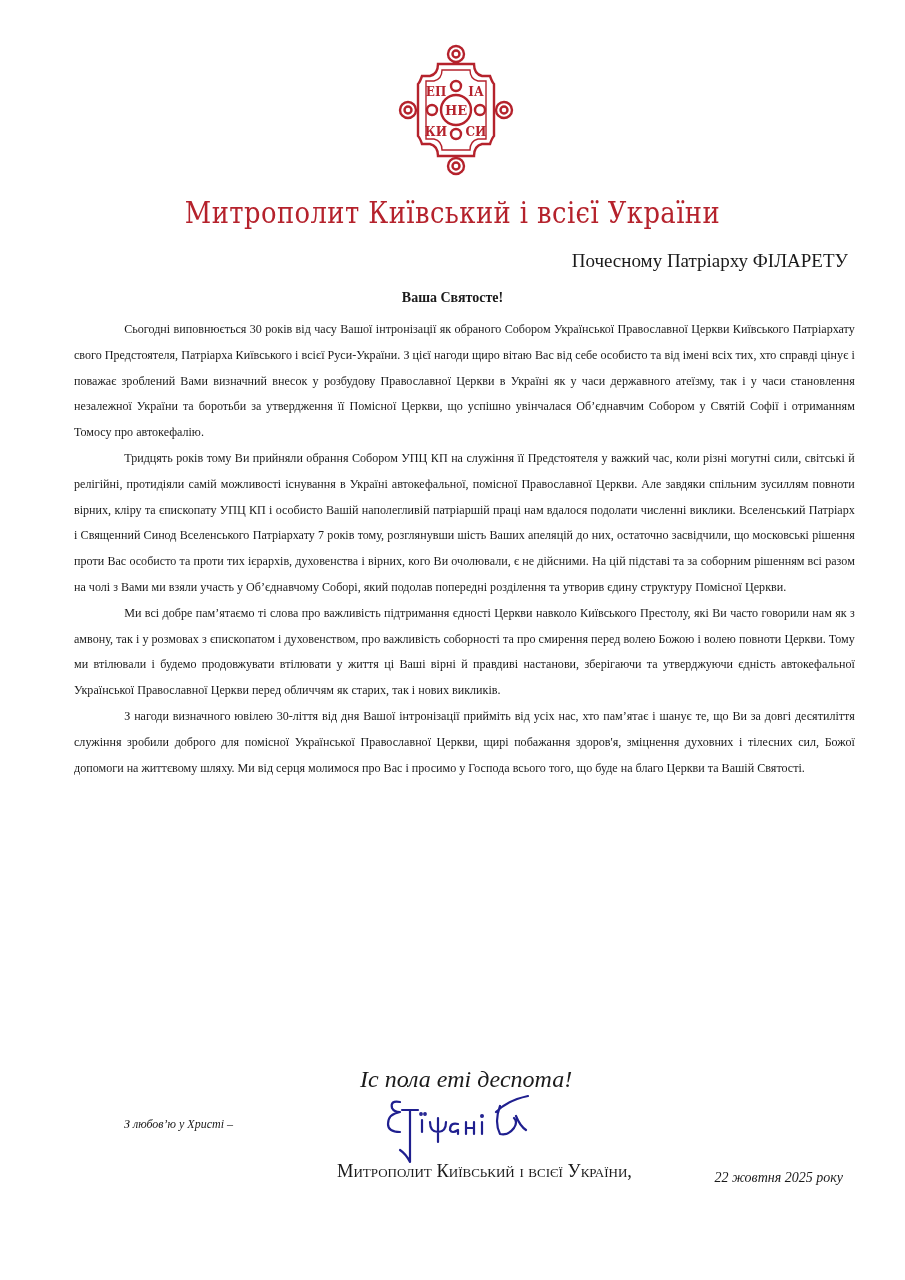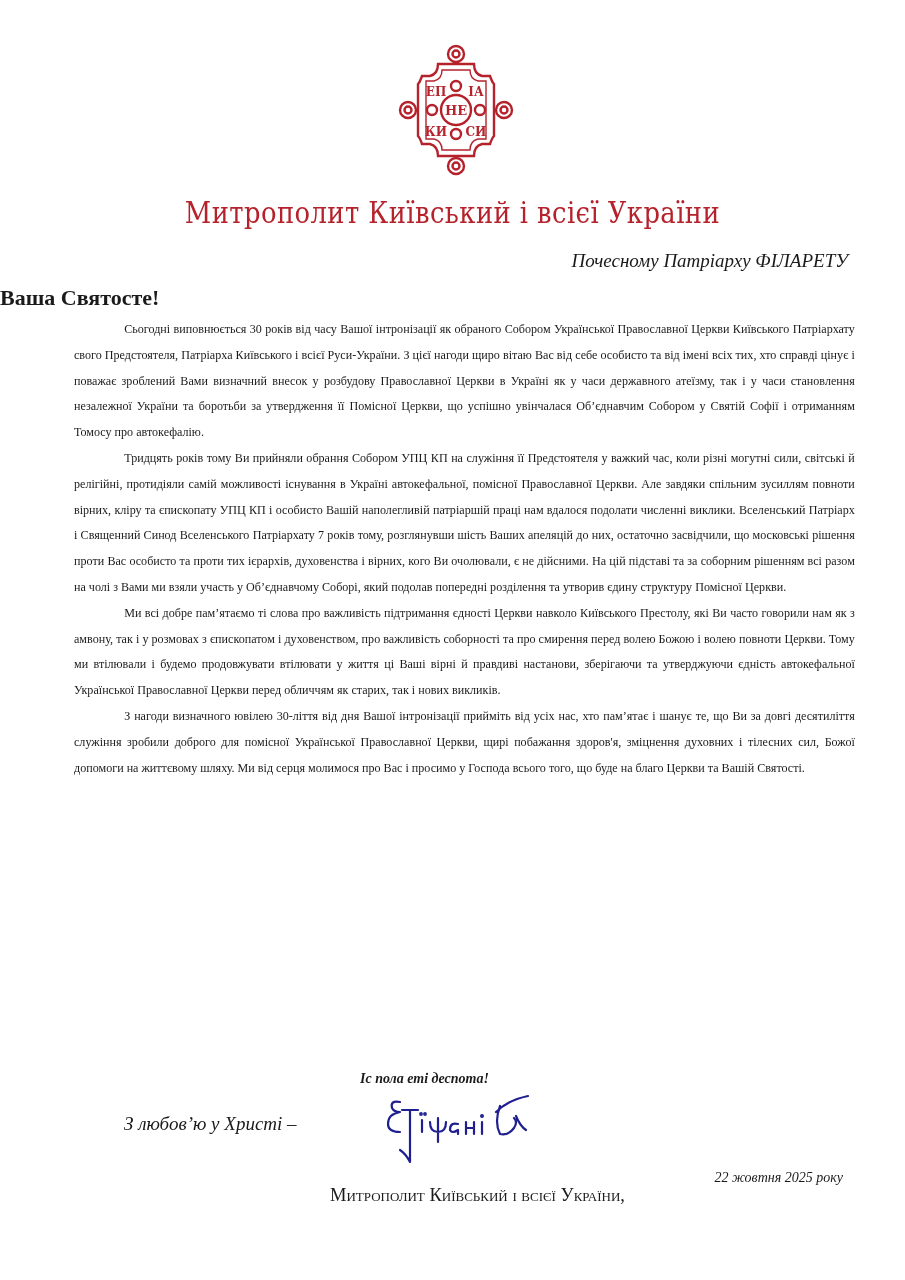--- a/index.html
+++ b/index.html
@@ -35,30 +35,30 @@
       font-size: 30px;
       letter-spacing: 0.5px;
       transform: scaleX(0.86);
       transform-origin: center;
       line-height: 40px;
     }
     .addressee {
       position: absolute;
       right: 47px;
       top: 248px;
-      font-style: italic;
       font-size: 19px;
       line-height: 26px;
     }
     .salutation {
       position: absolute;
       left: 0; width: 905px;
       top: 285px;
+      text-align: center;
       font-weight: bold;
-      font-size: 22px;
+      font-size: 14px;
       line-height: 26px;
     }
     .body-text {
       position: absolute;
       left: 74px;
       width: 781px;
       top: 316px;
       font-size: 13px;
       line-height: 25.8px;
       text-align: justify;
@@ -68,49 +68,48 @@
       text-indent: 54px;
       transform: scaleX(0.93);
       transform-origin: left;
       width: 107.5%;
     }
     .closing-motto {
       position: absolute;
       left: 360px;
       top: 1066px;
       font-style: italic;
-      font-weight: bold;
-      font-size: 14px;
+      font-weight: normal;
+      font-size: 24px;
       line-height: 26px;
     }
     .valediction {
       position: absolute;
       left: 124px;
       top: 1112px;
       font-style: italic;
-      font-size: 19px;
+      font-size: 12px;
       line-height: 24px;
     }
     .signature {
       position: absolute;
       left: 378px;
       top: 1092px;
       width: 170px;
       height: 80px;
     }
     .signer-title {
       position: absolute;
-      left: 230px;
+      left: 237px;
       width: 495px;
       top: 1158px;
       text-align: center;
       font-variant: small-caps;
       font-size: 18.5px;
       line-height: 26px;
-      margin-top: 24px;
     }
     .date {
       position: absolute;
       right: 52px;
       top: 1168px;
       font-style: italic;
       font-size: 14px;
       line-height: 20px;
     }
   </style>

